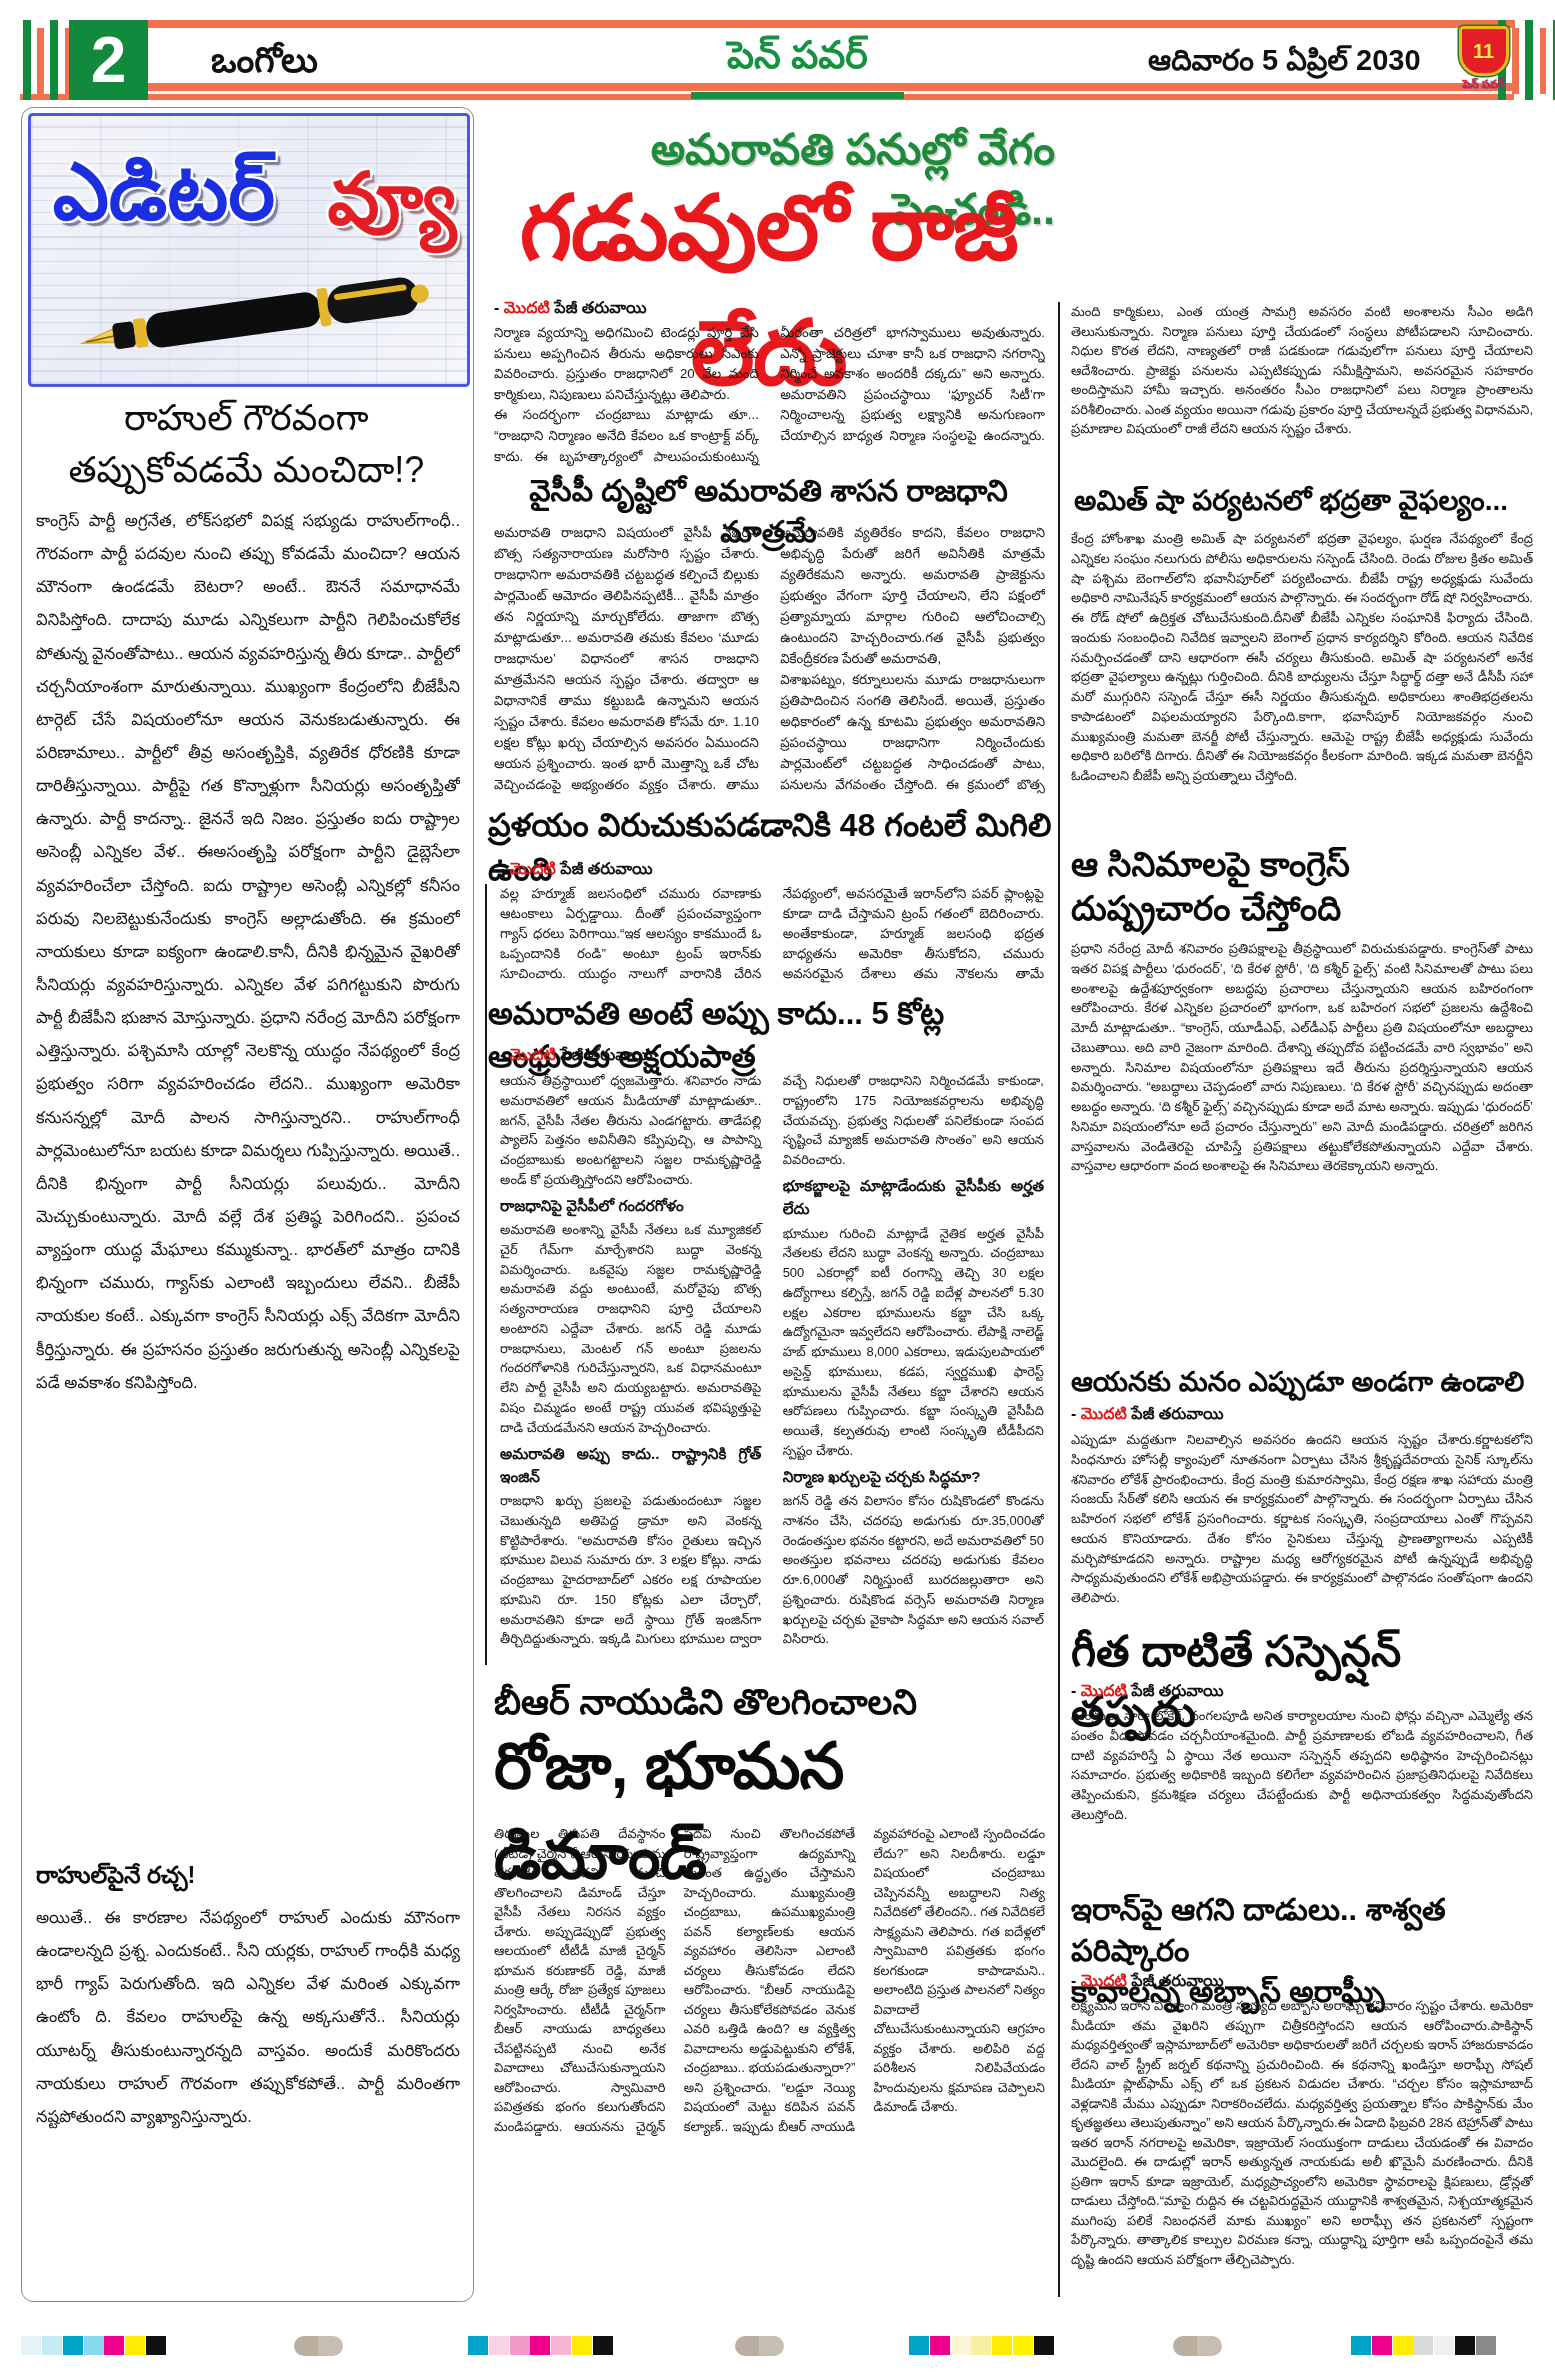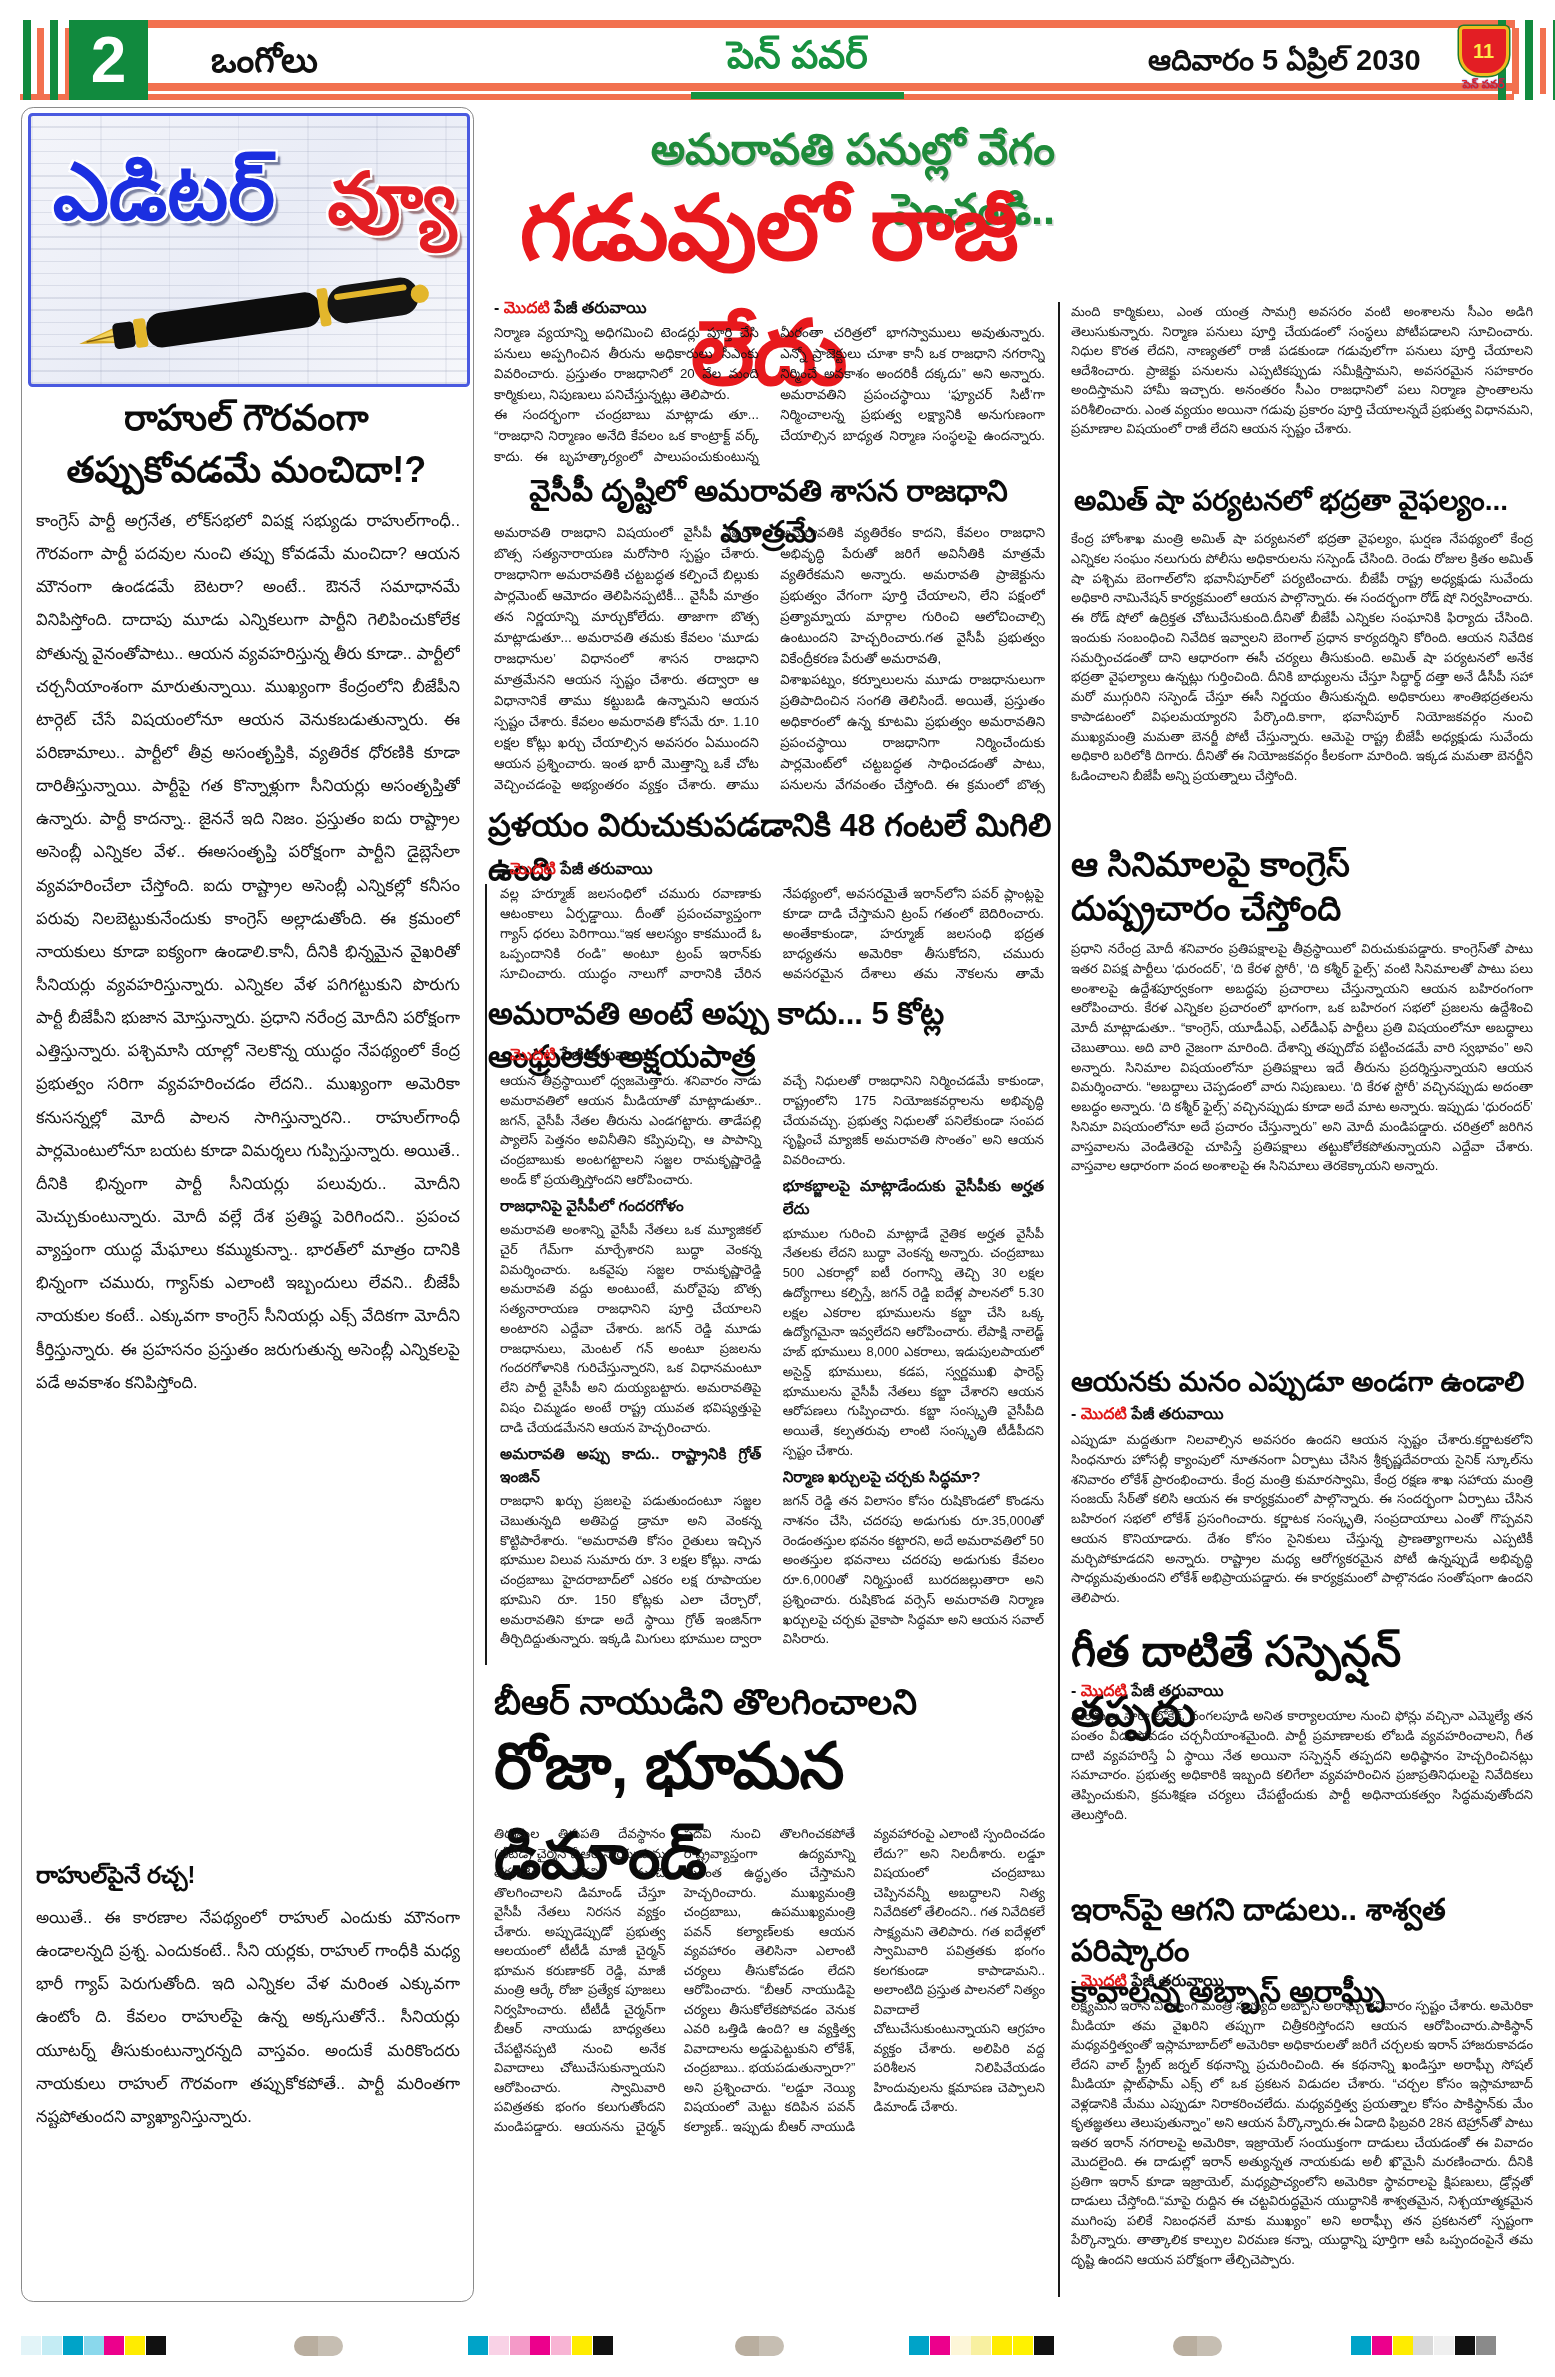--- a/index.html
+++ b/index.html
@@ -32,21 +32,21 @@
            background:
              repeating-linear-gradient(0deg, rgba(120,130,160,0.18) 0 1.5px, transparent 1.5px 12.2px),
              repeating-linear-gradient(90deg, rgba(120,130,160,0.10) 0 1.5px, transparent 1.5px 69px),
              linear-gradient(135deg,#f4f5fa 0%,#e9ecf6 50%,#f6f7fb 100%);
            overflow:hidden;}
   .ev-word1{position:absolute;left:21.3px;top:30.5px;font-size:79px;font-weight:bold;color:#1b2fe0;
             text-shadow:-2.3px -2.3px 0 #fff,2.3px -2.3px 0 #fff,-2.3px 2.3px 0 #fff,2.3px 2.3px 0 #fff,4.6px 5.3px 1.5px rgba(30,40,90,.55);}
   .ev-word2{position:absolute;left:296px;top:41px;font-size:73px;font-weight:bold;color:#e31e24;
             text-shadow:-2.3px -2.3px 0 #fff,2.3px -2.3px 0 #fff,-2.3px 2.3px 0 #fff,2.3px 2.3px 0 #fff,4.6px 5.3px 1.5px rgba(90,20,20,.5);}
   .pen{position:absolute;left:46px;top:177px;width:358px;height:46px;transform:rotate(-8deg);}
-  .ed-headline{position:absolute;left:7.6px;top:284px;width:433px;text-align:center;font-weight:bold;
+  .ed-headline{position:absolute;left:7.6px;top:284px;width:433px;text-align:center;font-weight:normal;
                color:#0d0d0d;font-size:36px;line-height:1.45;}
   .ed-body{position:absolute;left:13.7px;top:396px;width:424px;height:1350px;font-size:16.4px;line-height:2.02;
            text-align:justify;white-space:pre-line;overflow:hidden;}
   .ed-sub{position:absolute;left:13.7px;top:1754px;width:424px;font-size:23.6px;font-weight:bold;color:#0d0d0d;}
   .ed-body2{position:absolute;left:13.7px;top:1793px;width:424px;height:381px;font-size:16.4px;line-height:2.02;
             text-align:justify;overflow:hidden;}
   
   .kicker-green{position:absolute;left:482px;top:125px;width:573px;text-align:right;font-size:43px;
                 font-weight:bold;color:#1e8b3a;text-shadow:1.5px 2.3px 0 rgba(120,120,120,.35);}
   .headline-red{position:absolute;left:482px;top:177px;width:573px;text-align:center;font-size:90px;

